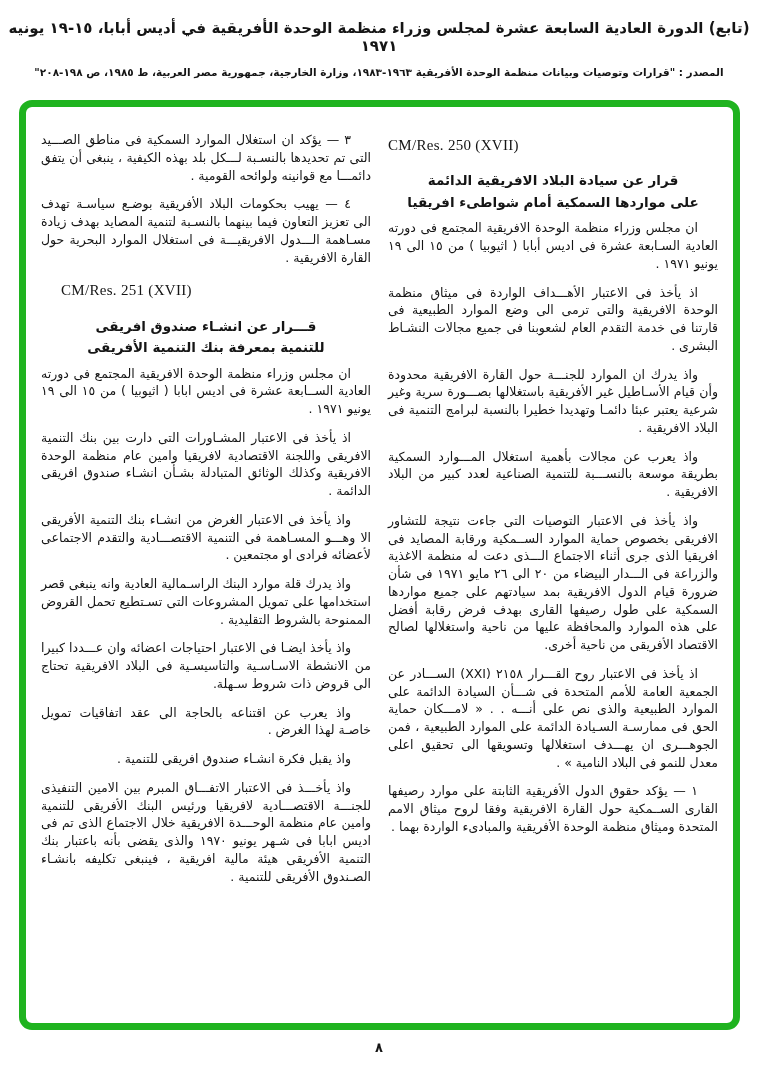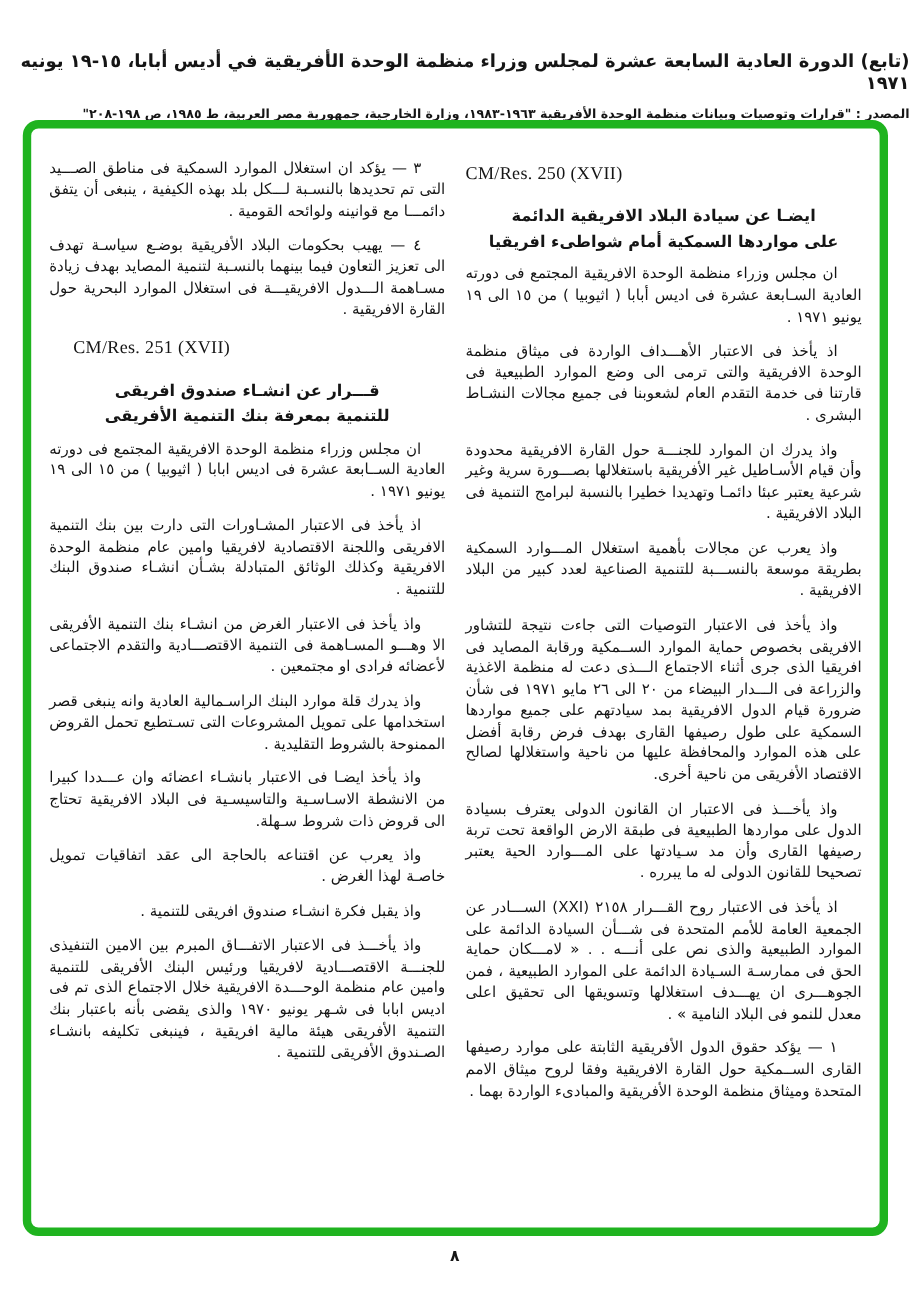--- a/index.html
+++ b/index.html
@@ -10,22 +10,22 @@
   body {
     width: 758px;
     height: 1078px;
     position: relative;
     font-family: "DejaVu Sans", sans-serif;
     color: #151515;
   }
   
   .page-header {
     direction: rtl;
-    text-align: right;
-    padding-top: 42px;
+    text-align: center;
+    padding-top: 19px;
   }
   .header-line1 {
     font-size: 15px;
     font-weight: bold;
     letter-spacing: 0.2px;
   }
   .header-line2 {
     font-size: 10.5px;
     font-weight: bold;
     margin-top: 11px;
@@ -97,36 +97,35 @@
   <div class="header-line1">(تابع) الدورة العادية السابعة عشرة لمجلس وزراء منظمة الوحدة الأفريقية في أديس أبابا، ١٥-١٩ يونيه ١٩٧١</div>
   <div class="header-line2">المصدر : "قرارات وتوصيات وبيانات منظمة الوحدة الأفريقية ١٩٦٣-١٩٨٣، وزارة الخارجية، جمهورية مصر العربية، ط ١٩٨٥، ص ١٩٨-٢٠٨"</div>
 </div>
 
 <div class="green-frame">
   <div class="columns">
 
     <div class="col">
       <div class="res-label">CM/Res. 250 (XVII)</div>
       <div class="res-title">
-        <span class="title-line">ايضـا عن سيادة البلاد الافريقية الدائمة</span>
+        <span class="title-line">قرار عن سيادة البلاد الافريقية الدائمة</span>
         <span class="title-line">على مواردها السمكية أمام شواطىء افريقيا</span>
       </div>
       <div>
 
           <p class="para">ان مجلس وزراء منظمة الوحدة الافريقية المجتمع فى دورته العادية السـابعة عشرة فى اديس أبابا ( اثيوبيا ) من ١٥ الى ١٩ يونيو ١٩٧١ .</p>
 
           <p class="para">اذ يأخذ فى الاعتبار الأهـــداف الواردة فى ميثاق منظمة الوحدة الافريقية والتى ترمى الى وضع الموارد الطبيعية فى قارتنا فى خدمة التقدم العام لشعوبنا فى جميع مجالات النشـاط البشرى .</p>
 
           <p class="para">واذ يدرك ان الموارد للجنـــة حول القارة الافريقية محدودة وأن قيام الأسـاطيل غير الأفريقية باستغلالها بصـــورة سرية وغير شرعية يعتبر عبئا دائمـا وتهديدا خطيرا بالنسبة لبرامج التنمية فى البلاد الافريقية .</p>
 
           <p class="para">واذ يعرب عن مجالات بأهمية استغلال المـــوارد السمكية بطريقة موسعة بالنســـبة للتنمية الصناعية لعدد كبير من البلاد الافريقية .</p>
 
           <p class="para">واذ يأخذ فى الاعتبار التوصيات التى جاءت نتيجة للتشاور الافريقى بخصوص حماية الموارد الســمكية ورقابة المصايد فى افريقيا الذى جرى أثناء الاجتماع الـــذى دعت له منظمة الاغذية والزراعة فى الـــدار البيضاء من ٢٠ الى ٢٦ مايو ١٩٧١ فى شأن ضرورة قيام الدول الافريقية بمد سيادتهم على جميع مواردها السمكية على طول رصيفها القارى بهدف فرض رقابة أفضل على هذه الموارد والمحافظة عليها من ناحية واستغلالها لصالح الاقتصاد الأفريقى من ناحية أخرى.</p>
 
-          <p class="para">واذ يأخـــذ فى الاعتبار ان القانون الدولى يعترف بسيادة الدول على مواردها الطبيعية فى طبقة الارض الواقعة تحت تربة رصيفها القارى وأن مد سـيادتها على المـــوارد الحية يعتبر تصحيحا للقانون الدولى له ما يبرره .</p>
 
           <p class="para">اذ يأخذ فى الاعتبار روح القـــرار ٢١٥٨ (XXI) الســـادر عن الجمعية العامة للأمم المتحدة فى شـــأن السيادة الدائمة على الموارد الطبيعية والذى نص على أنـــه . . « لامـــكان حماية الحق فى ممارسـة السـيادة الدائمة على الموارد الطبيعية ، فمن الجوهـــرى ان يهـــدف استغلالها وتسويقها الى تحقيق اعلى معدل للنمو فى البلاد النامية » .</p>
 
           <p class="para">١ — يؤكد حقوق الدول الأفريقية الثابتة على موارد رصيفها القارى الســمكية حول القارة الافريقية وفقا لروح ميثاق الامم المتحدة وميثاق منظمة الوحدة الأفريقية والمبادىء الواردة بهما .</p>
         </div>
     </div>
 
     <div class="col">
       <div>
 
@@ -138,27 +137,27 @@
 
       <div class="res-label second">CM/Res. 251 (XVII)</div>
       <div class="res-title">
         <span class="title-line">قـــرار عن انشـاء صندوق افريقى</span>
         <span class="title-line">للتنمية بمعرفة بنك التنمية الأفريقى</span>
       </div>
       <div>
 
           <p class="para">ان مجلس وزراء منظمة الوحدة الافريقية المجتمع فى دورته العادية الســابعة عشرة فى اديس ابابا ( اثيوبيا ) من ١٥ الى ١٩ يونيو ١٩٧١ .</p>
 
-          <p class="para">اذ يأخذ فى الاعتبار المشـاورات التى دارت بين بنك التنمية الافريقى واللجنة الاقتصادية لافريقيا وامين عام منظمة الوحدة الافريقية وكذلك الوثائق المتبادلة بشـأن انشـاء صندوق البنك للتنمية .</p>
+          <p class="para">اذ يأخذ فى الاعتبار المشـاورات التى دارت بين بنك التنمية الافريقى واللجنة الاقتصادية لافريقيا وامين عام منظمة الوحدة الافريقية وكذلك الوثائق المتبادلة بشـأن انشـاء صندوق افريقى الدائمة .</p>
 
           <p class="para">واذ يأخذ فى الاعتبار الغرض من انشـاء بنك التنمية الأفريقى الا وهـــو المسـاهمة فى التنمية الاقتصـــادية والتقدم الاجتماعى لأعضائه فرادى او مجتمعين .</p>
 
           <p class="para">واذ يدرك قلة موارد البنك الراسـمالية العادية وانه ينبغى قصر استخدامها على تمويل المشروعات التى تسـتطيع تحمل القروض الممنوحة بالشروط التقليدية .</p>
 
-          <p class="para">واذ يأخذ ايضـا فى الاعتبار بانشـاء اعضائه وان عـــددا كبيرا من الانشطة الاسـاسـية والتاسيسـية فى البلاد الافريقية تحتاج الى قروض ذات شروط سـهلة.</p>
+          <p class="para">واذ يأخذ ايضـا فى الاعتبار احتياجات اعضائه وان عـــددا كبيرا من الانشطة الاسـاسـية والتاسيسـية فى البلاد الافريقية تحتاج الى قروض ذات شروط سـهلة.</p>
 
           <p class="para">واذ يعرب عن اقتناعه بالحاجة الى عقد اتفاقيات تمويل خاصـة لهذا الغرض .</p>
 
           <p class="para">واذ يقبل فكرة انشـاء صندوق افريقى للتنمية .</p>
 
           <p class="para">واذ يأخـــذ فى الاعتبار الاتفـــاق المبرم بين الامين التنفيذى للجنـــة الاقتصـــادية لافريقيا ورئيس البنك الأفريقى للتنمية وامين عام منظمة الوحـــدة الافريقية خلال الاجتماع الذى تم فى اديس ابابا فى شـهر يونيو ١٩٧٠ والذى يقضى بأنه باعتبار بنك التنمية الأفريقى هيئة مالية افريقية ، فينبغى تكليفه بانشـاء الصـندوق الأفريقى للتنمية .</p>
         </div>
     </div>
 
   </div>

